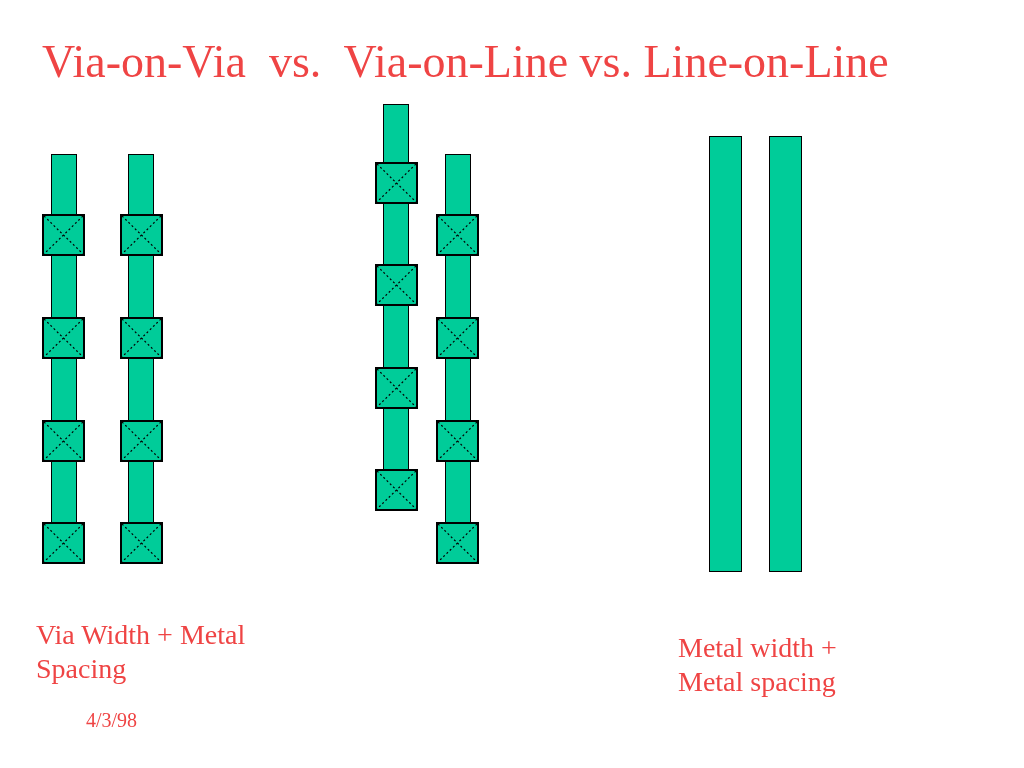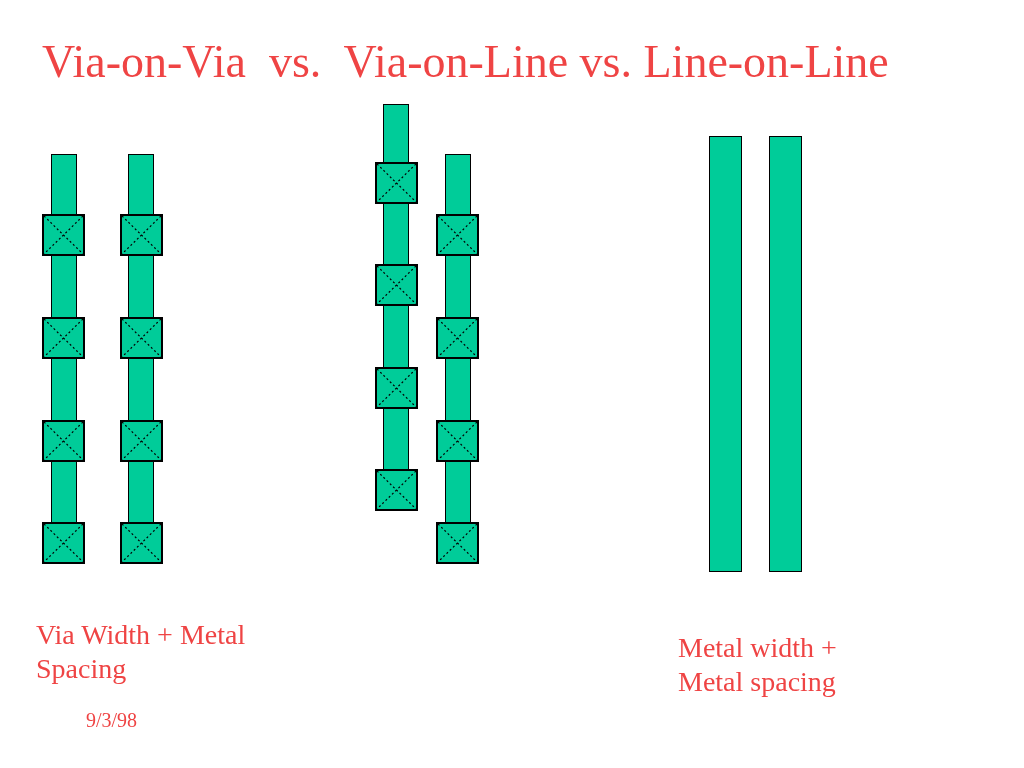--- a/index.html
+++ b/index.html
@@ -170,14 +170,14 @@
       <div class="bar" style="left: 769px; top: 136px; width: 33px; height: 436px; background: rgb(0, 204, 153);"></div>
     </div>
 
   <div class="caption caption-via-on-via">Via Width + Metal
 Spacing</div>
 
 
   <div class="caption caption-line-on-line">Metal width +
 Metal spacing</div>
 
-  <div class="slide-date">9/3/98</div>
+  <div class="slide-date">4/3/98</div>
 </div>
 
 </body></html>

